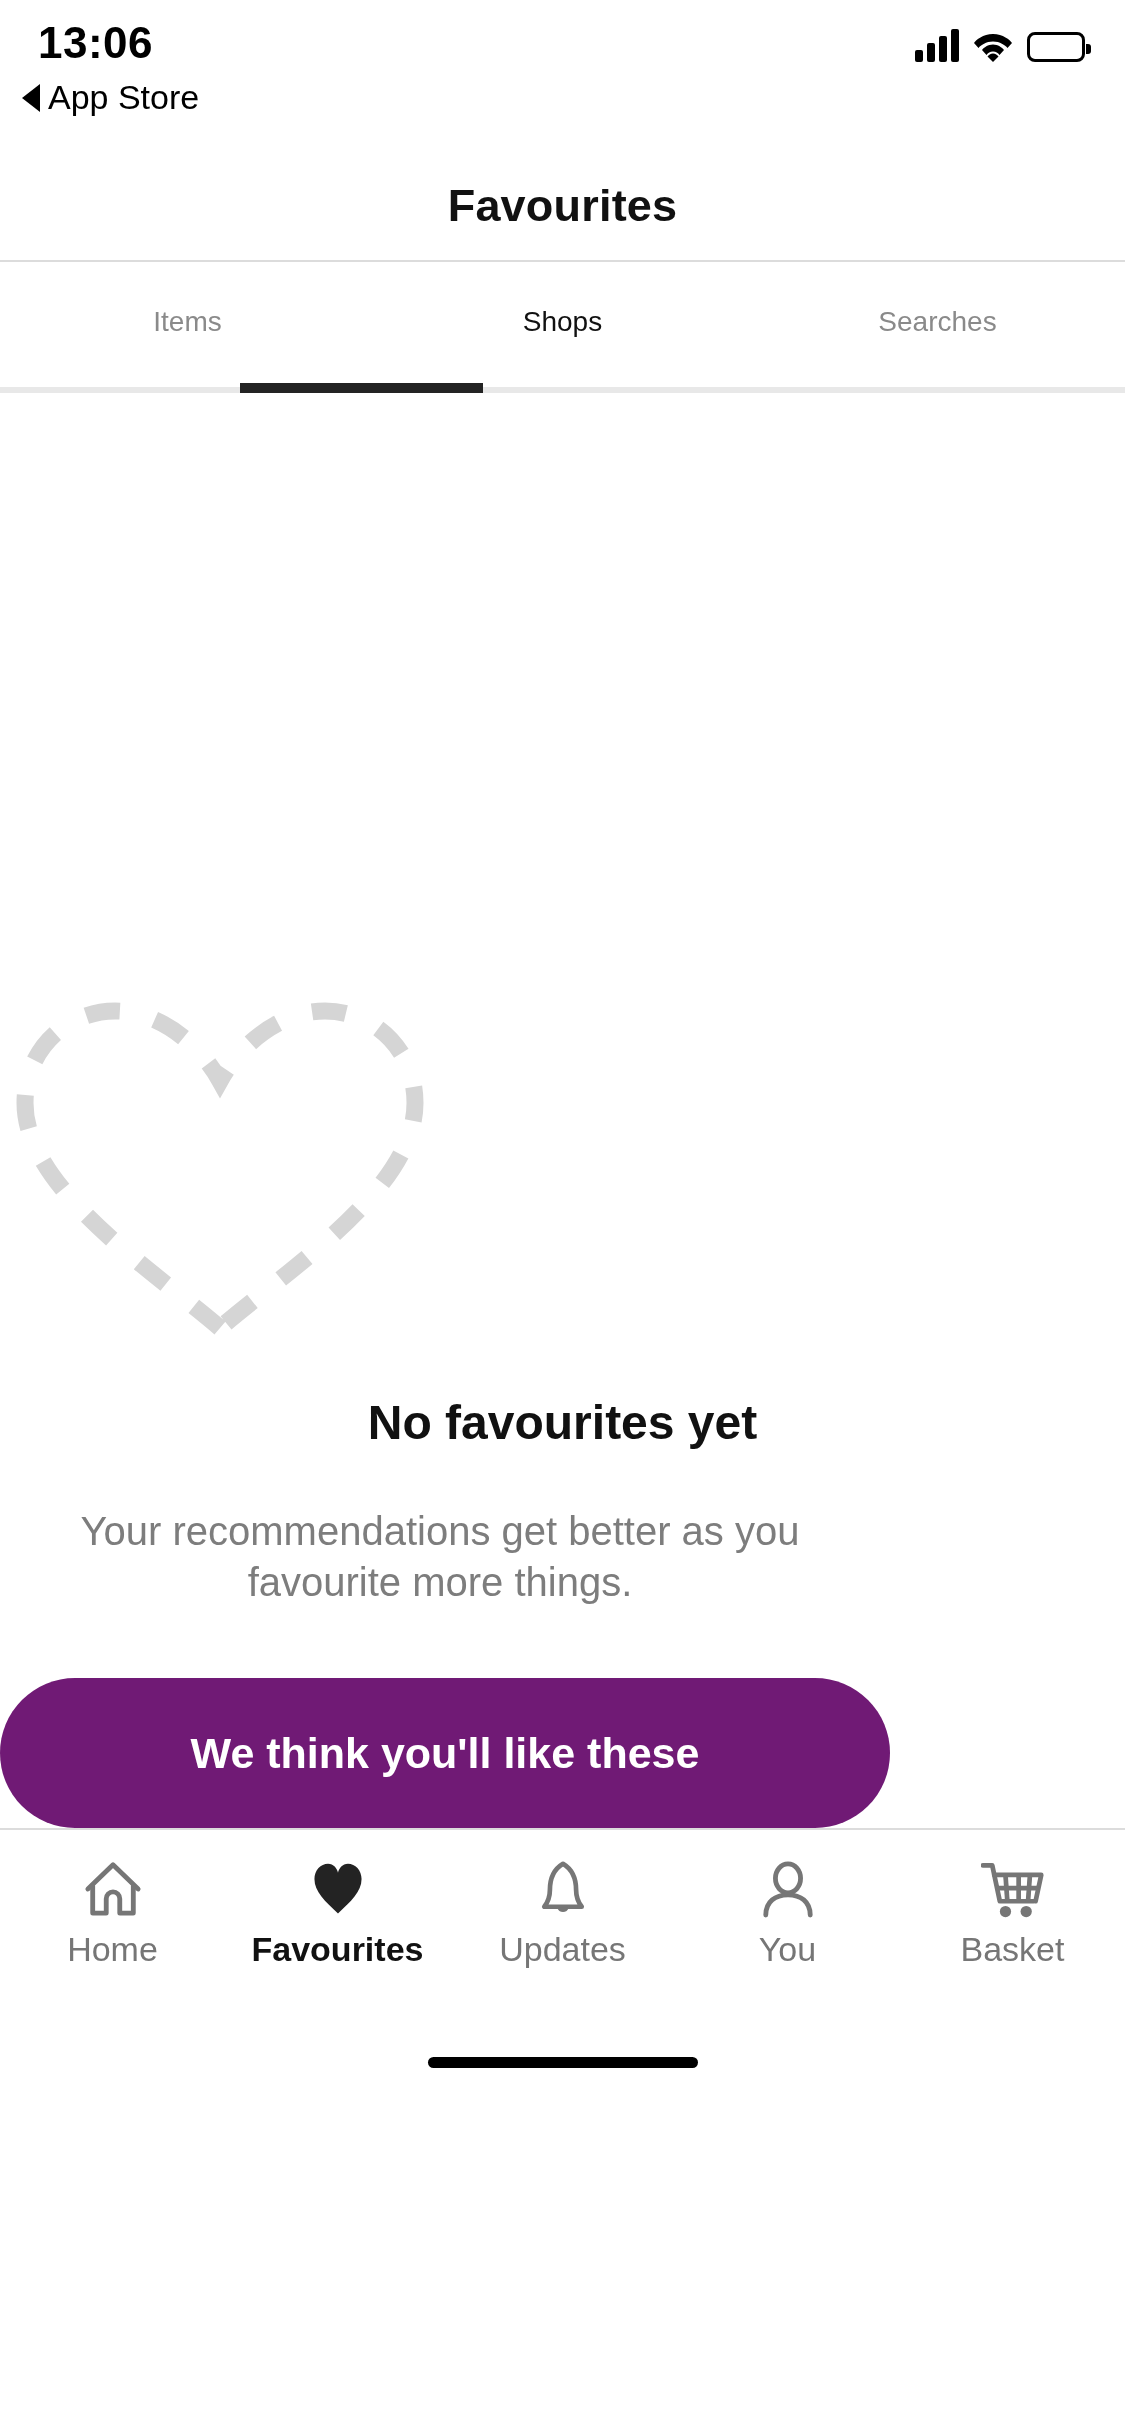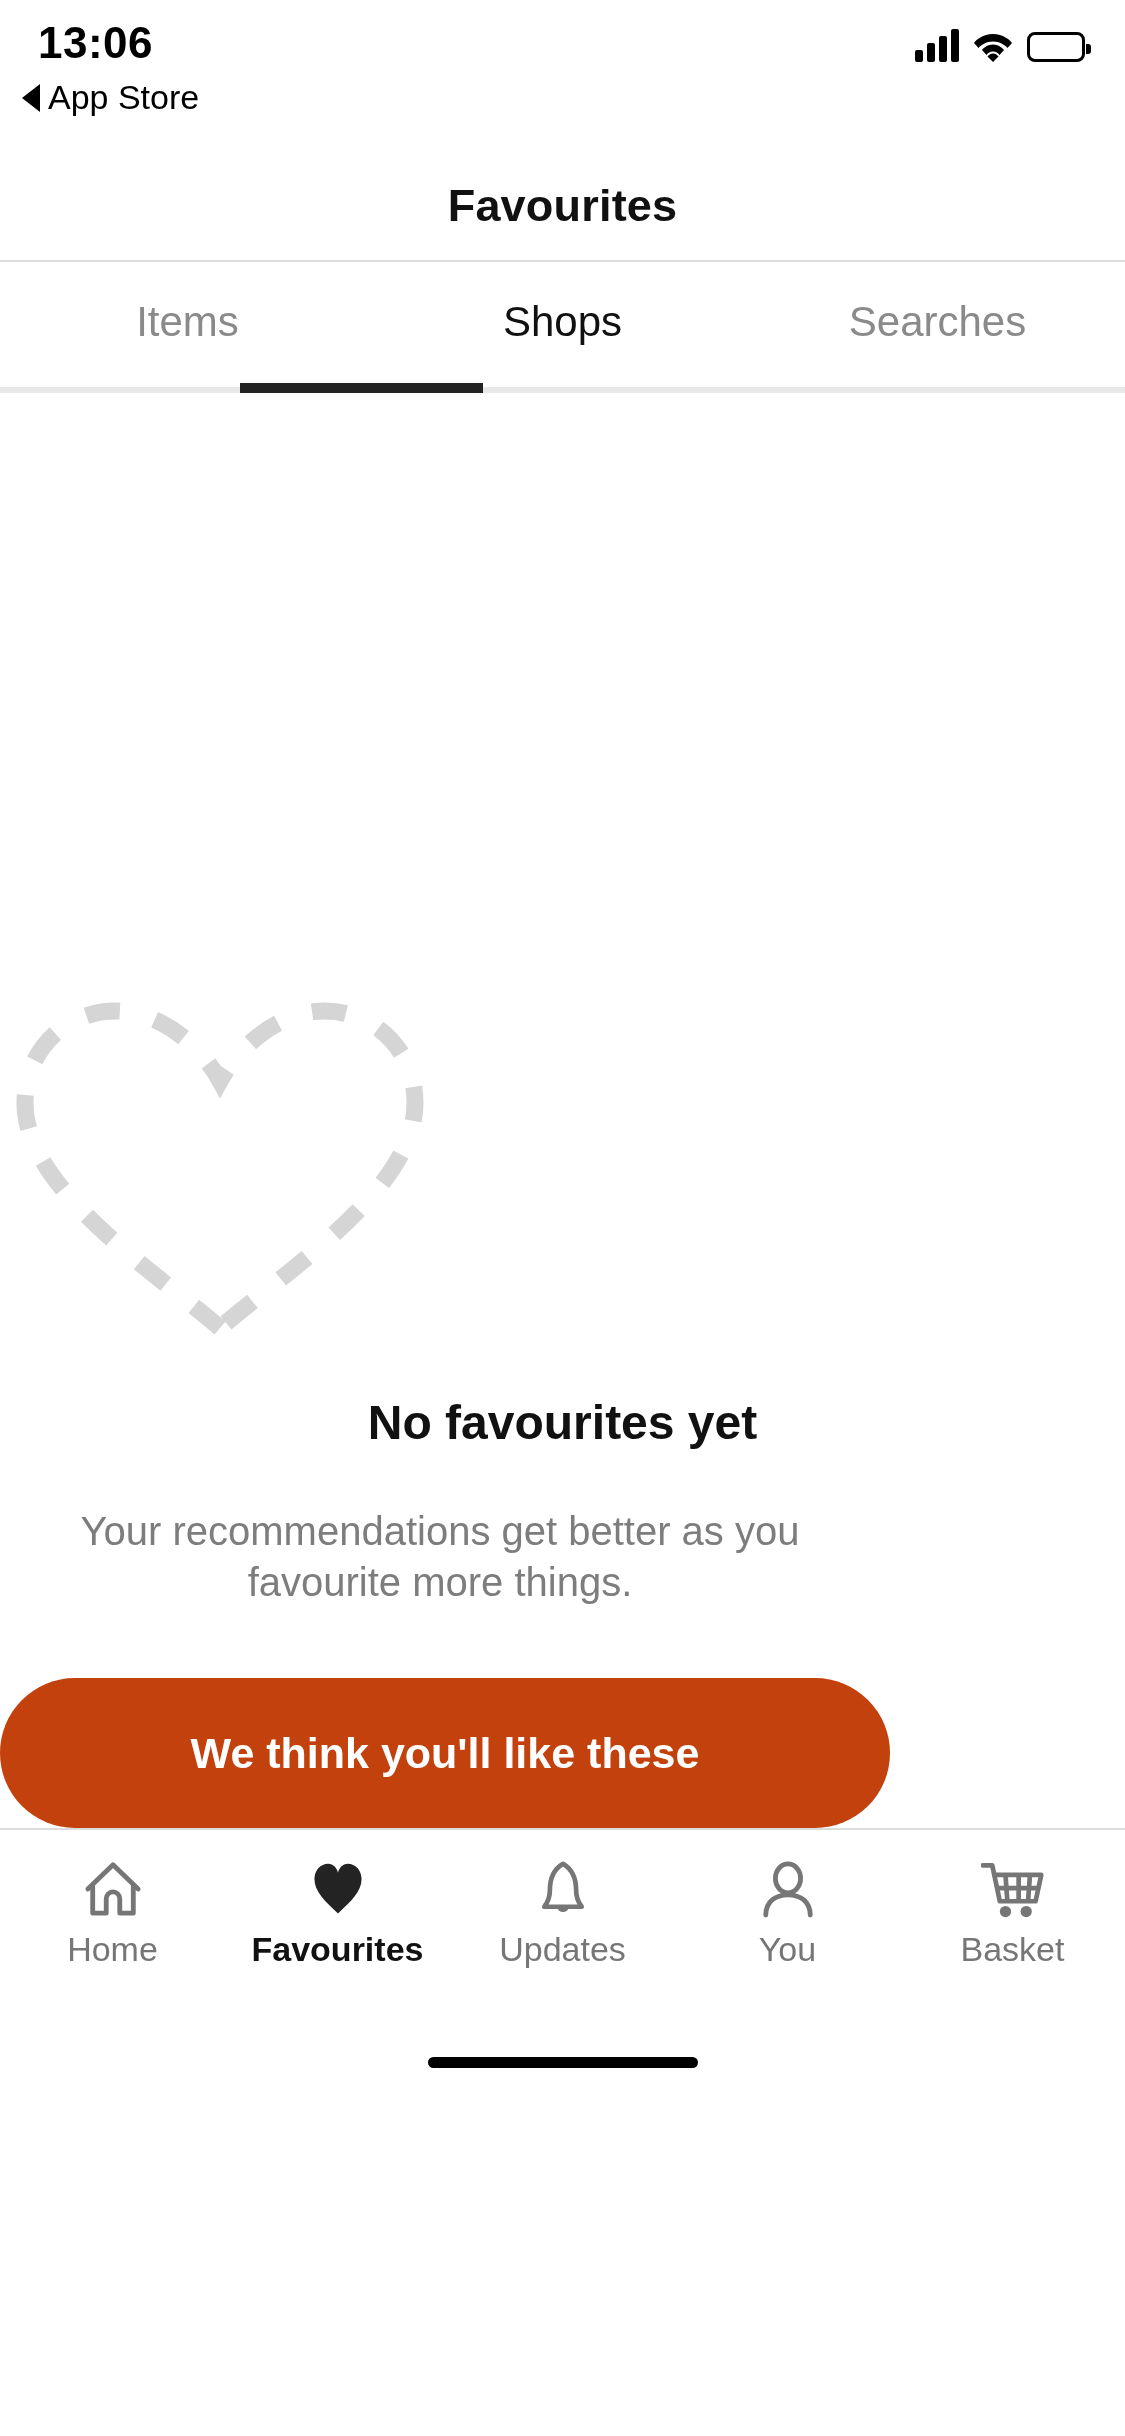--- a/index.html
+++ b/index.html
@@ -41,21 +41,21 @@
     flex:0 0 110px; position:relative;
     display:flex; align-items:center; justify-content:center;
     border-bottom:2px solid #dcdcdc;
   }
   .header-title { font-size:45px; font-weight:600; color:#111; letter-spacing:0.2px; }
 
   
   .segtabs { flex:0 0 131px; position:relative; display:flex; }
   .segtab {
     flex:1; display:flex; align-items:center; justify-content:center;
-    font-size:42px; color:#8a8a8a; font-weight:400; padding-bottom:12px;
+    font-size:28px; color:#8a8a8a; font-weight:400; padding-bottom:12px;
   }
   .segtab.active { color:#111; font-weight:400; }
   .segtab-underline-track {
     position:absolute; left:0; right:0; bottom:0; height:6px; background:#e8e8e8;
   }
   .segtab-underline {
     position:absolute; bottom:0; left:21.3%; width:21.6%; height:10px; background:#232323;
   }
 
   
@@ -64,21 +64,21 @@
   .heart-wrap svg { display:block; width:100%; height:100%; }
   .empty-title {
     margin-top:52px; font-size:48px; font-weight:700; color:#111; text-align:center;
   }
   .empty-sub {
     margin-top:56px; width:880px; text-align:center;
     font-size:40px; line-height:1.28; color:#7d7d7d; font-weight:400;
   }
   .cta {
     margin-top:70px; width:890px; height:150px; border:none;
-    background:#c2410c; color:#fff; border-radius:75px;
+    background:#701a75; color:#fff; border-radius:75px;
     font-family:"Liberation Sans", sans-serif;
     font-size:43px; font-weight:700; cursor:pointer;
     display:flex; align-items:center; justify-content:center;
   }
 
   
   .tabbar {
     flex:0 0 266px; border-top:2px solid #dcdcdc;
     display:flex; align-items:flex-start; padding-top:26px; position:relative;
   }

